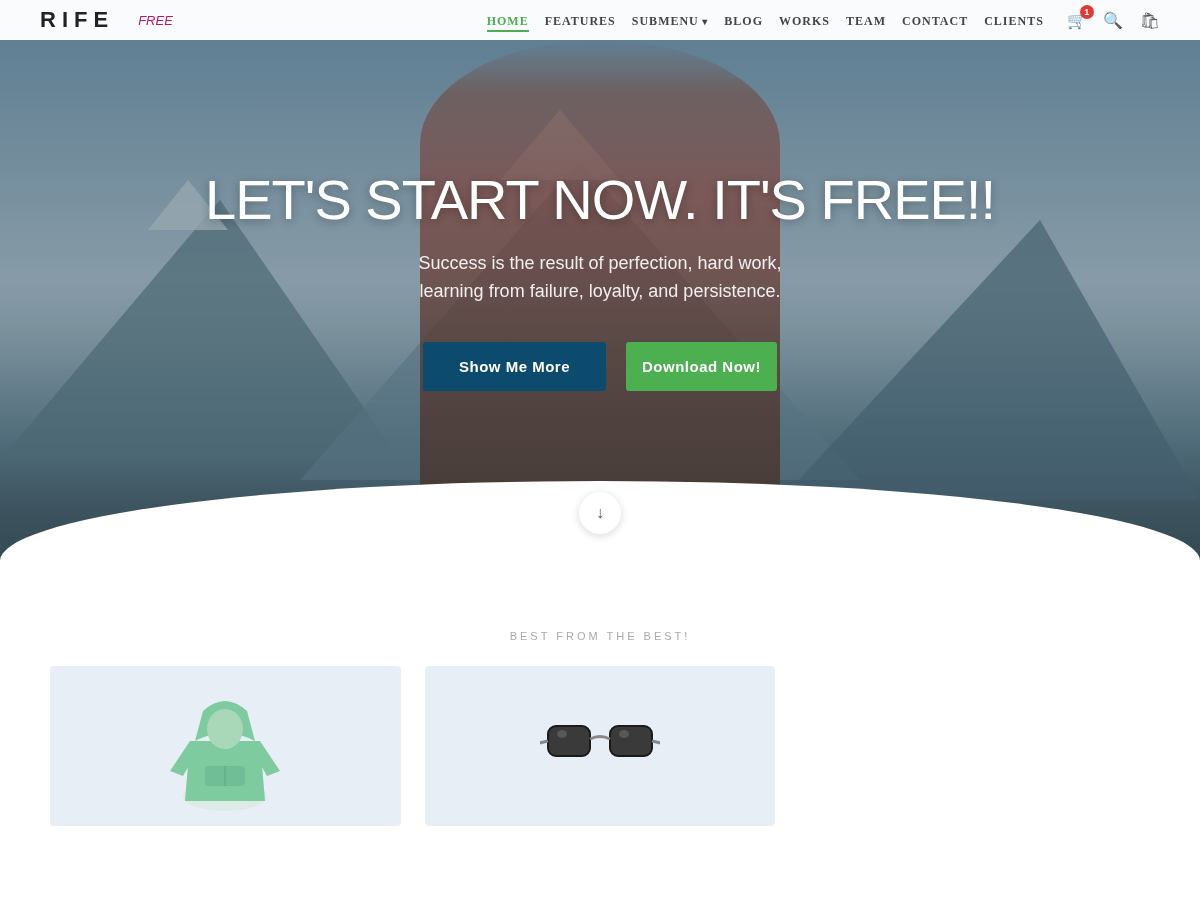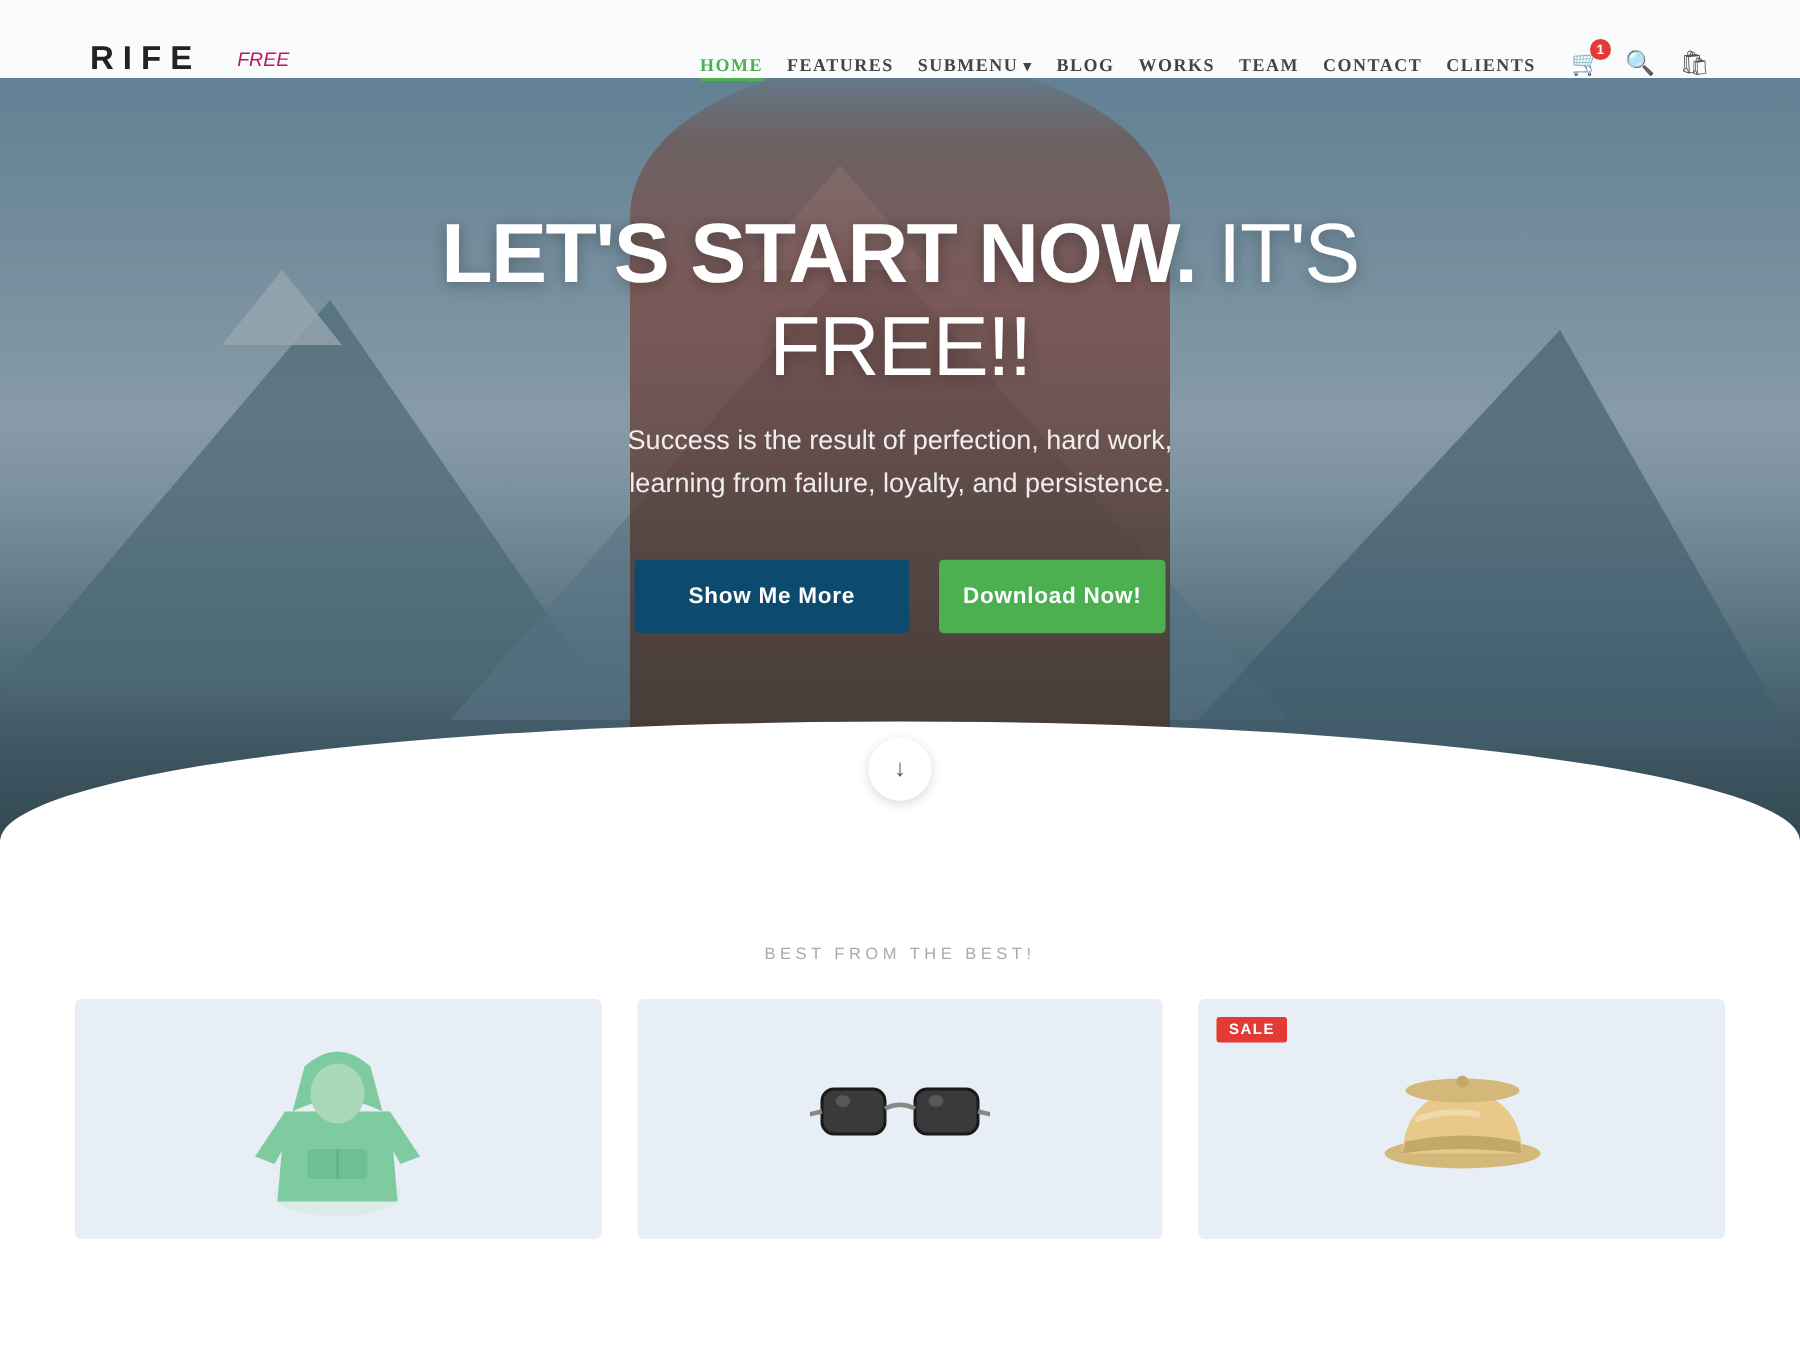--- a/index.html
+++ b/index.html
@@ -4,23 +4,23 @@
   <style>
     * { margin: 0; padding: 0; box-sizing: border-box; }
     body { font-family: 'Arial', sans-serif; background: #fff; overflow-x: hidden; width: 1200px; }
 
     
     .navbar {
       position: absolute;
       top: 0; left: 0; right: 0;
       z-index: 100;
       display: flex;
-      align-items: flex-end;
-      padding: 0 60px;
-      height: 52px;
+      align-items: center;
+      padding: 0 40px;
+      height: 40px;
       background: rgba(255,255,255,0.97);
     }
     .logo {
       display: flex;
       align-items: center;
       gap: 4px;
       font-size: 22px;
       font-weight: 700;
       letter-spacing: 6px;
       color: #222;
@@ -215,21 +215,21 @@
     }
     .hero-title {
       font-size: 56px;
       font-weight: 900;
       letter-spacing: -1px;
       line-height: 1.1;
       margin-bottom: 18px;
       text-shadow: 0 2px 10px rgba(0,0,0,0.3);
     }
     .hero-title .bold-part {
-      font-weight: 700;
+      font-weight: 400;
     }
     .hero-title .light-part {
       font-weight: 300;
     }
     .hero-subtitle {
       font-size: 18px;
       font-weight: 300;
       color: rgba(255,255,255,0.9);
       max-width: 420px;
       margin: 0 auto 36px;
@@ -454,31 +454,14 @@
         <line x1="8" y1="35" x2="-5" y2="38" stroke="#888" stroke-width="3"></line>
 
         <line x1="112" y1="35" x2="125" y2="38" stroke="#888" stroke-width="3"></line>
 
         <ellipse cx="22" cy="28" rx="5" ry="4" fill="rgba(255,255,255,0.15)"></ellipse>
 
         <ellipse cx="84" cy="28" rx="5" ry="4" fill="rgba(255,255,255,0.15)"></ellipse>
       </svg>
     </div>
 
-    <div class="product-card">
-      <span class="sale-badge">SALE</span>
-      <svg class="hat-svg" viewBox="0 0 120 110">
-
-        <ellipse cx="60" cy="78" rx="52" ry="10" fill="#d4b87a"></ellipse>
-
-        <path d="M20 78 Q22 40 60 35 Q98 40 100 78 Z" fill="#e8c98a"></path>
-
-        <ellipse cx="60" cy="36" rx="38" ry="8" fill="#d4b87a"></ellipse>
-
-        <path d="M22 70 Q60 62 98 70 L100 78 Q60 72 20 78 Z" fill="#c4a86a"></path>
-
-        <circle cx="60" cy="30" r="4" fill="#c4a86a"></circle>
-
-        <path d="M30 55 Q50 48 70 52" stroke="rgba(255,255,255,0.3)" stroke-width="4" fill="none" stroke-linecap="round"></path>
-      </svg>
-    </div>
   </div>
 </section>
 
 </body></html>

